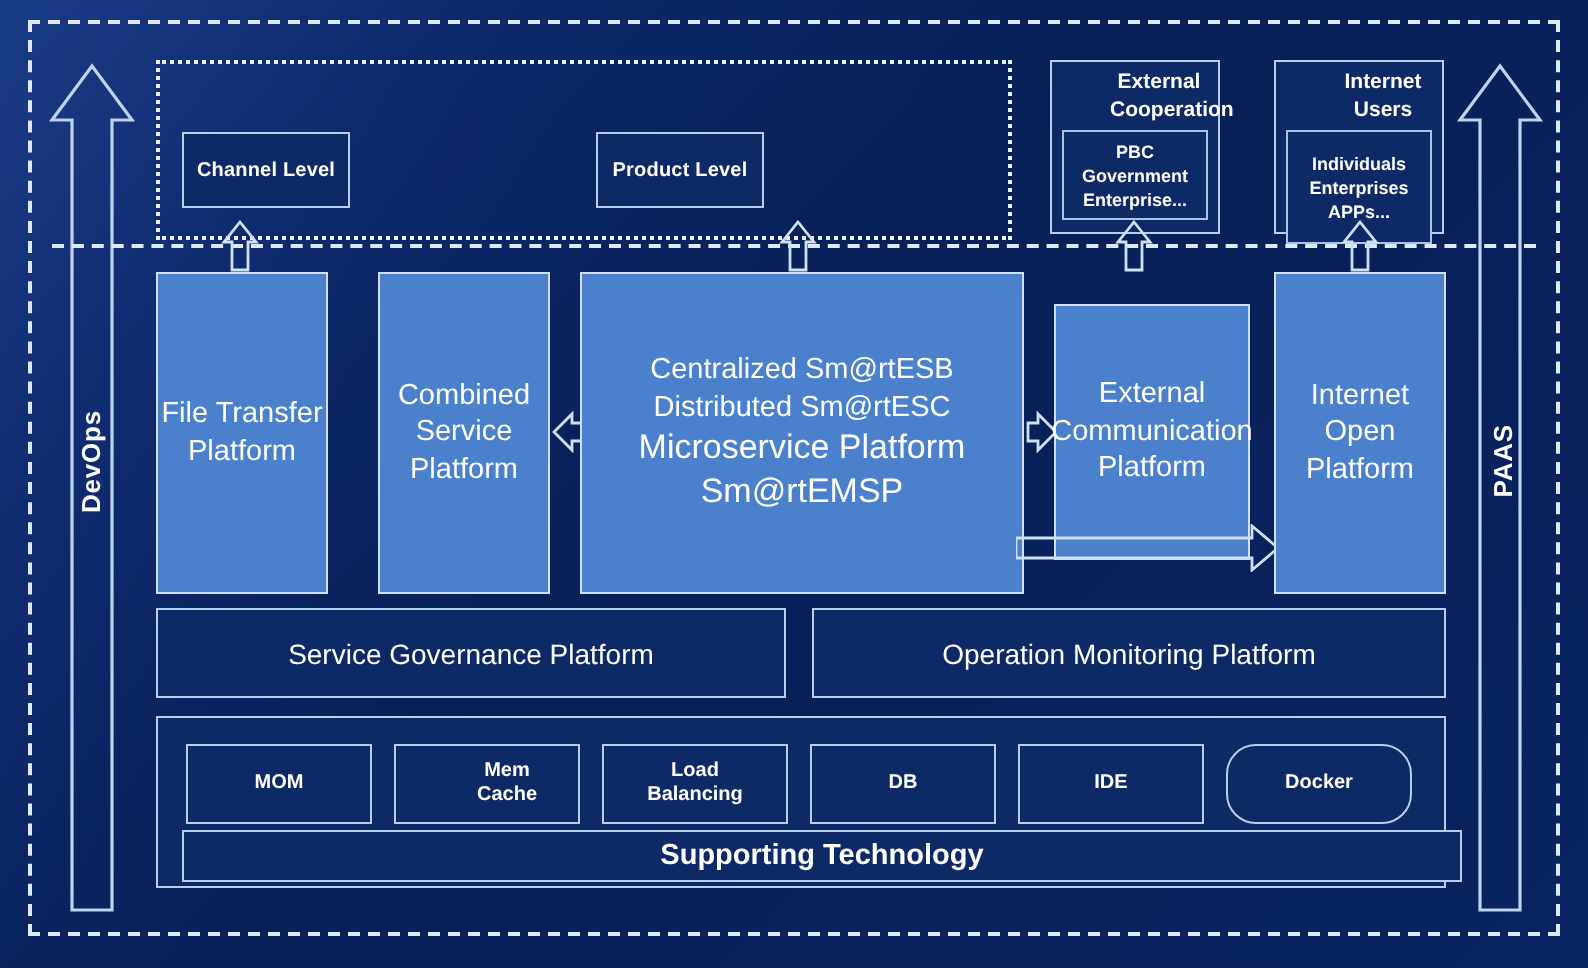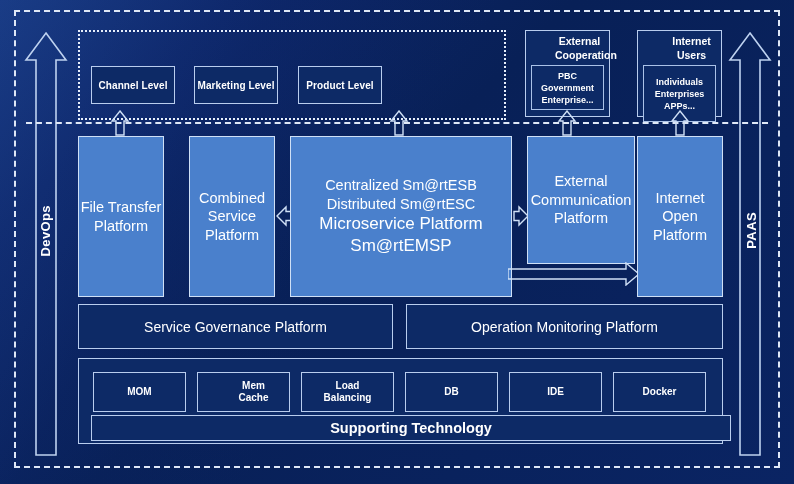--- a/index.html
+++ b/index.html
@@ -99,23 +99,20 @@
       <polygon points="22,3 42,30 32,30 32,425 12,425 12,30 2,30" fill="none" stroke="#bed2f0" stroke-width="1.6"></polygon>
     </svg>
   </div>
   <div class="side-text" style="left:744px;top:212px;">PAAS</div>
 
   <div class="abs dashed-group" style="left:78px;top:30px;width:428px;height:90px;"></div>
 
   <div class="abs navy-box" style="left:91px;top:66px;width:84px;height:38px;">
     <span class="lvl-label">Channel Level</span>
   </div>
-  <div class="abs navy-box" style="left:194px;top:66px;width:84px;height:38px;">
-    <span class="lvl-label">Marketing Level</span>
-  </div>
   <div class="abs navy-box" style="left:298px;top:66px;width:84px;height:38px;align-items:center;">
     <span class="lvl-label">Product Level</span>
   </div>
 
   <div class="abs navy-box" style="left:525px;top:30px;width:85px;height:87px;display:block;padding:4px 5px;">
     <div class="ext-title" style="margin-bottom:3px;">External Cooperation</div>
     <div class="navy-box thin" style="height:43px;">
       <span class="ext-sub">PBC Government Enterprise...</span>
     </div>
   </div>
@@ -167,21 +164,21 @@
   <div class="abs blue-box" style="left:290px;top:136px;width:222px;height:161px;">
     <span class="plat-label" style="white-space:pre-line;"><span>Centralized Sm@rtESB</span><br><span>Distributed Sm@rtESC</span><br><span class="plat-label-sm">Microservice Platform Sm@rtEMSP</span></span>
   </div>
 
   <div class="abs h-arrow" style="left:513px;top:205px;width:16px;height:22px;">
     <svg width="16" height="22" viewBox="0 0 16 22">
       <polygon points="15,11 6,2 6,6.5 1,6.5 1,15.5 6,15.5 6,20" fill="none" stroke="#cfe0f6" stroke-width="1.4"></polygon>
     </svg>
   </div>
 
-  <div class="abs blue-box" style="left:527px;top:136px;width:108px;height:128px;">
+  <div class="abs blue-box" style="left:527px;top:152px;width:98px;height:128px;">
     <span class="plat-label" style="white-space:pre-line;">External Communication Platform</span>
   </div>
 
   <div class="abs h-arrow" style="left:508px;top:262px;width:132px;height:24px;">
     <svg width="132" height="24" viewBox="0 0 132 24">
       <polygon points="0,7 118,7 118,1 131,12 118,23 118,17 0,17" fill="none" stroke="#cfe0f6" stroke-width="1.4"></polygon>
     </svg>
   </div>
 
   <div class="abs blue-box" style="left:637px;top:136px;width:86px;height:161px;">
@@ -207,21 +204,21 @@
   <div class="abs navy-box" style="left:405px;top:372px;width:93px;height:40px;">
     <span class="tech-label">DB</span>
   </div>
   <div class="abs navy-box" style="left:301px;top:372px;width:93px;height:40px;">
     <span class="tech-label" style="white-space:pre-line;">Load
 Balancing</span>
   </div>
   <div class="abs navy-box" style="left:509px;top:372px;width:93px;height:40px;">
     <span class="tech-label">IDE</span>
   </div>
-  <div class="abs navy-box" style="left:613px;top:372px;width:93px;height:40px;">
+  <div class="abs navy-box" style="left:613px;top:372px;width:93px;height:40px;border-radius:15px;">
     <span class="tech-label">Docker</span>
   </div>
 
   <div class="abs navy-box" style="left:91px;top:415px;width:640px;height:26px;">
     <span class="support-label">Supporting Technology</span>
   </div>
 
 </div>
 
 </body></html>

